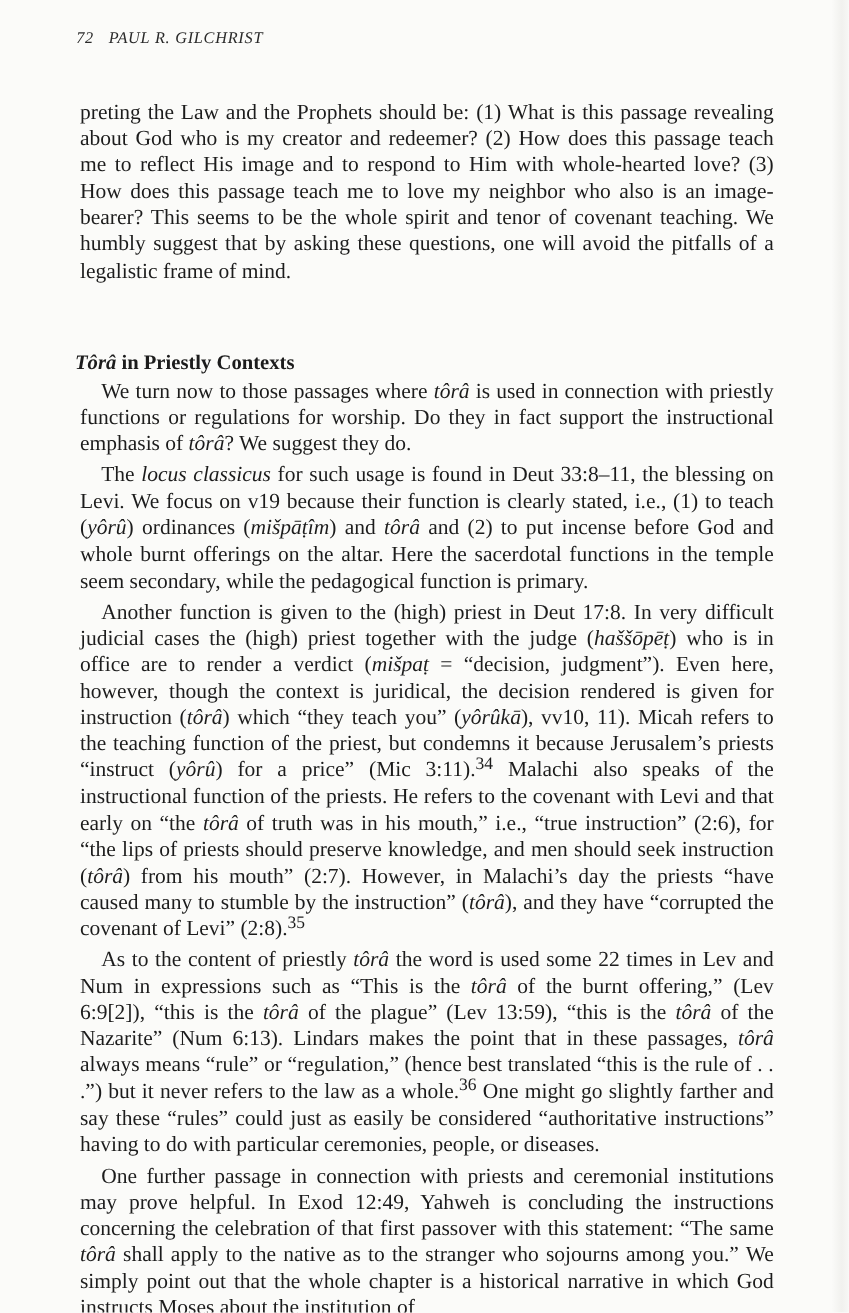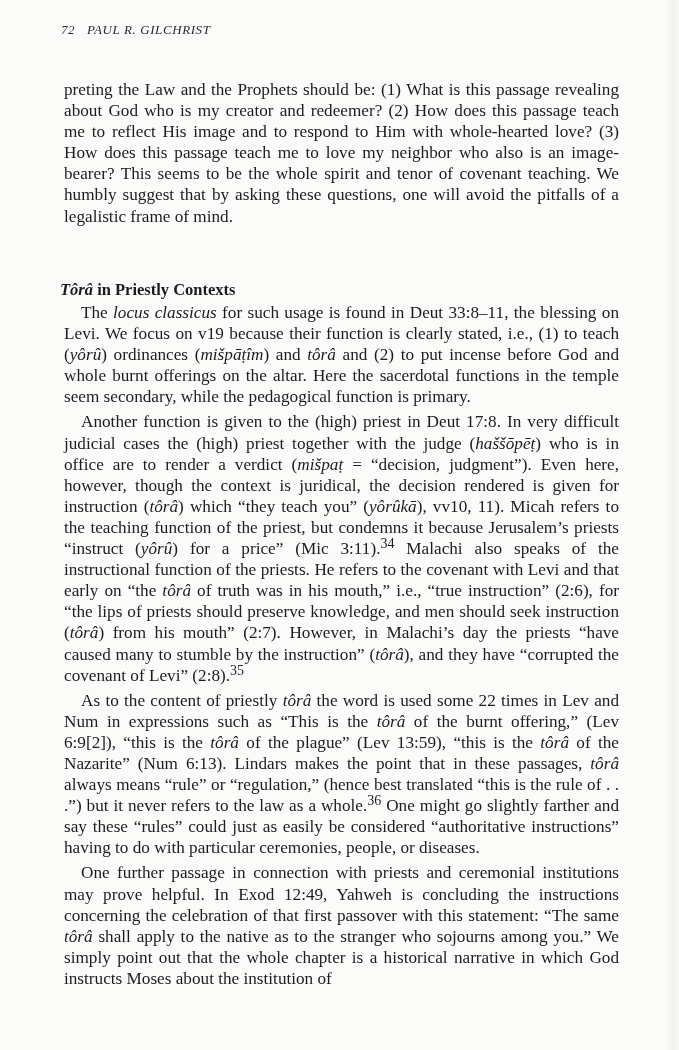--- a/index.html
+++ b/index.html
@@ -47,17 +47,18 @@
 
 <div class="col" id="block1">
   <p>preting the Law and the Prophets should be: (1) What is this passage revealing about God who is my creator and redeemer? (2) How does this passage teach me to reflect His image and to respond to Him with whole-hearted love? (3) How does this passage teach me to love my neighbor who also is an image-bearer? This seems to be the whole spirit and tenor of covenant teaching. We humbly suggest that by asking these questions, one will avoid the pitfalls of a legalistic frame of mind.</p>
 </div>
 
 <div class="heading">
   <i>Tôrâ</i><span> in Priestly Contexts</span>
 </div>
 
 <div class="col" id="block2">
+  <p class="ind"><span>We turn now to those passages where </span><i>tôrâ</i><span> is used in connection with priestly functions or regulations for worship. Do they in fact support the instructional emphasis of </span><i>tôrâ</i><span>? We suggest they do.</span></p>
   <p class="ind"><span>The </span><i>locus classicus</i><span> for such usage is found in Deut 33:8–11, the blessing on Levi. We focus on v19 because their function is clearly stated, i.e., (1) to teach (</span><i>yôrû</i><span>) ordinances (</span><i>mišpāṭîm</i><span>) and </span><i>tôrâ</i><span> and (2) to put incense before God and whole burnt offerings on the altar. Here the sacerdotal functions in the temple seem secondary, while the pedagogical function is primary.</span></p>
   <p class="ind"><span>Another function is given to the (high) priest in Deut 17:8. In very difficult judicial cases the (high) priest together with the judge (</span><i>haššōpēṭ</i><span>) who is in office are to render a verdict (</span><i>mišpaṭ</i><span> = “decision, judgment”). Even here, however, though the context is juridical, the decision rendered is given for instruction (</span><i>tôrâ</i><span>) which “they teach you” (</span><i>yôrûkā</i><span>), vv10, 11). Micah refers to the teaching function of the priest, but condemns it because Jerusalem’s priests “instruct (</span><i>yôrû</i><span>) for a price” (Mic 3:11).</span><sup>34</sup><span> Malachi also speaks of the instructional function of the priests. He refers to the covenant with Levi and that early on “the </span><i>tôrâ</i><span> of truth was in his mouth,” i.e., “true instruction” (2:6), for “the lips of priests should preserve knowledge, and men should seek instruction (</span><i>tôrâ</i><span>) from his mouth” (2:7). However, in Malachi’s day the priests “have caused many to stumble by the instruction” (</span><i>tôrâ</i><span>), and they have “corrupted the covenant of Levi” (2:8).</span><sup>35</sup></p>
   <p class="ind"><span>As to the content of priestly </span><i>tôrâ</i><span> the word is used some 22 times in Lev and Num in expressions such as “This is the </span><i>tôrâ</i><span> of the burnt offering,” (Lev 6:9[2]), “this is the </span><i>tôrâ</i><span> of the plague” (Lev 13:59), “this is the </span><i>tôrâ</i><span> of the Nazarite” (Num 6:13). Lindars makes the point that in these passages, </span><i>tôrâ</i><span> always means “rule” or “regulation,” (hence best translated “this is the rule of . . .”) but it never refers to the law as a whole.</span><sup>36</sup><span> One might go slightly farther and say these “rules” could just as easily be considered “authoritative instructions” having to do with particular cere­monies, people, or diseases.</span></p>
   <p class="ind"><span>One further passage in connection with priests and ceremonial institu­tions may prove helpful. In Exod 12:49, Yahweh is concluding the instructions concerning the celebration of that first passover with this statement: “The same </span><i>tôrâ</i><span> shall apply to the native as to the stranger who sojourns among you.” We simply point out that the whole chapter is a historical narrative in which God instructs Moses about the institution of</span></p>
 </div>
 
 </body></html>

